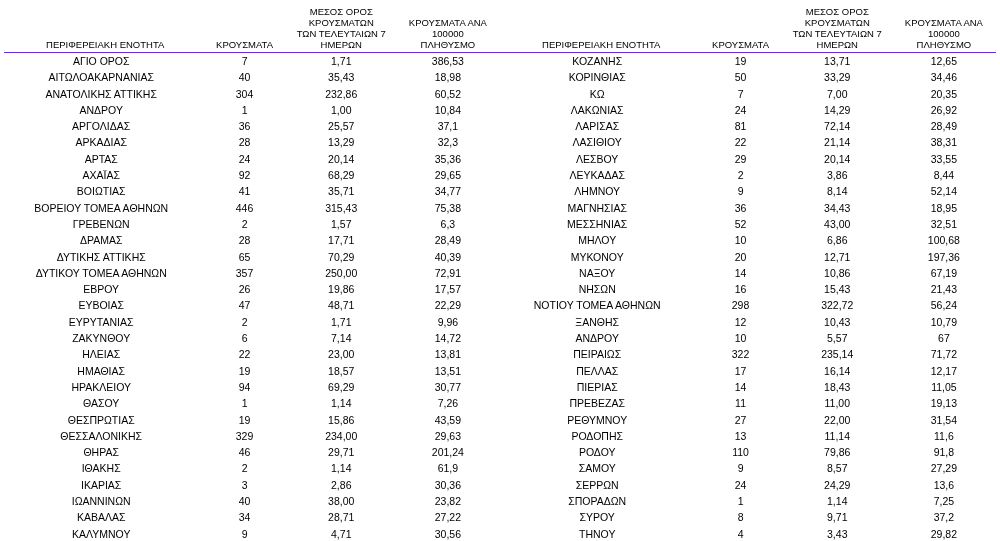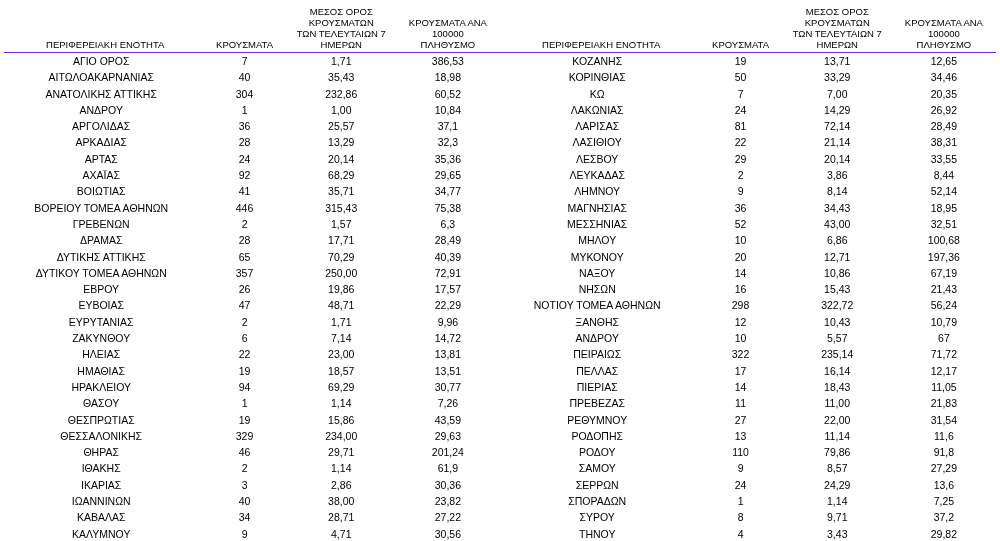--- a/index.html
+++ b/index.html
@@ -422,21 +422,21 @@
           <tr>
             <td class="name">ΠΙΕΡΙΑΣ</td>
             <td>14</td>
             <td>18,43</td>
             <td>11,05</td>
           </tr>
           <tr>
             <td class="name">ΠΡΕΒΕΖΑΣ</td>
             <td>11</td>
             <td>11,00</td>
-            <td>21,83</td>
+            <td>19,13</td>
           </tr>
           <tr>
             <td class="name">ΡΕΘΥΜΝΟΥ</td>
             <td>27</td>
             <td>22,00</td>
             <td>31,54</td>
           </tr>
           <tr>
             <td class="name">ΡΟΔΟΠΗΣ</td>
             <td>13</td>

